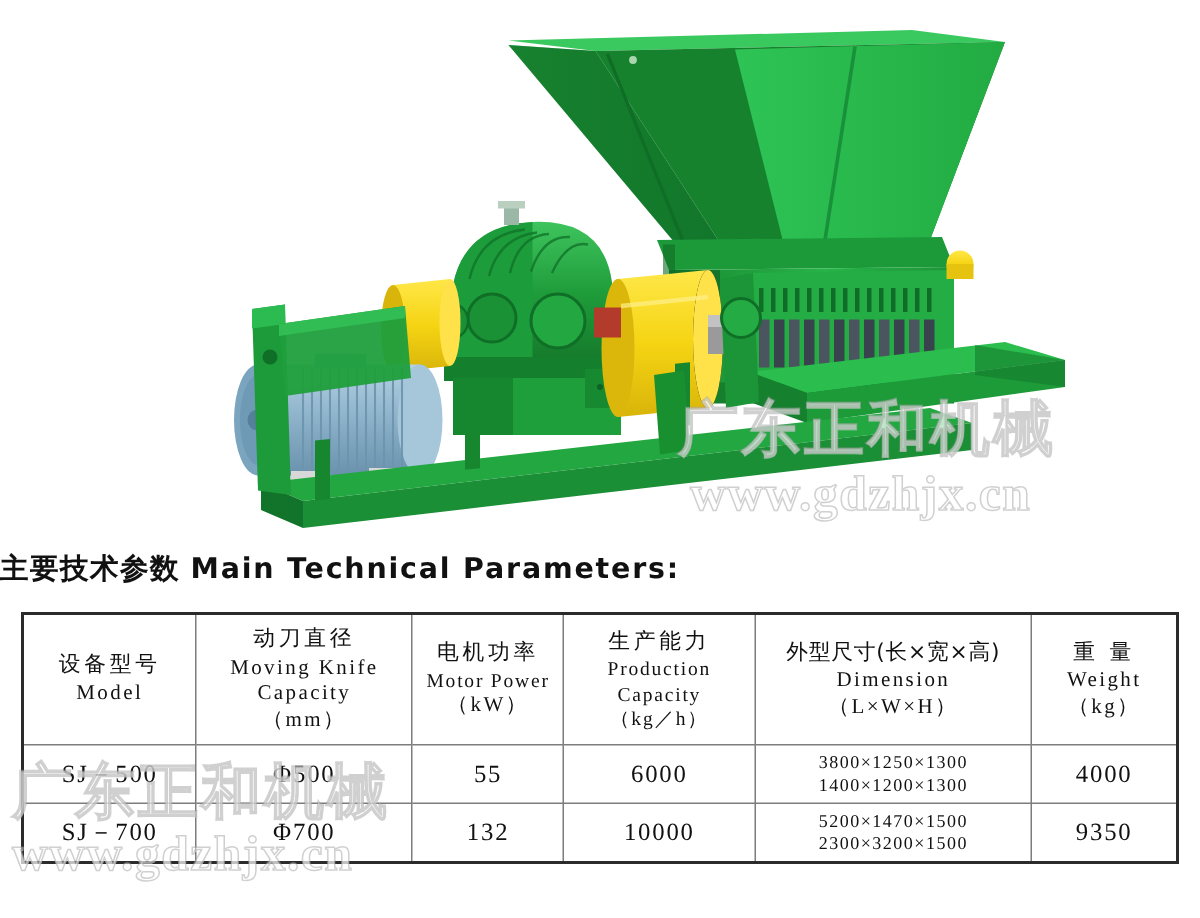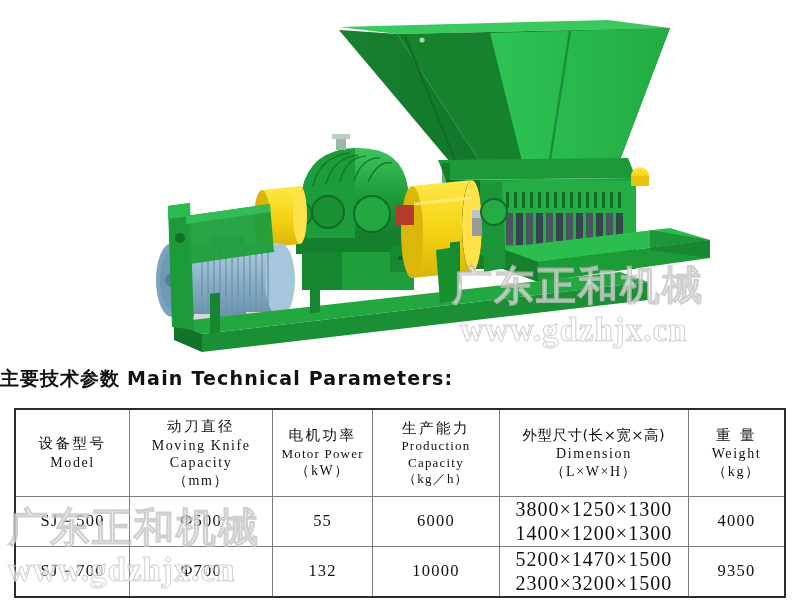--- a/index.html
+++ b/index.html
@@ -74,21 +74,21 @@
   .h-cn{
     font-family:"DejaVu Sans","Liberation Sans",sans-serif;
     font-size:14.5px;letter-spacing:2.5px;line-height:1.35;display:block;
   }
   .h-cn.tight{letter-spacing:0.5px;}
   .h-en{
     font-family:"Liberation Serif","DejaVu Serif",serif;
     font-size:14px;letter-spacing:1.6px;line-height:1.25;display:block;
   }
   .h-en.sm{font-size:13px;letter-spacing:1.2px;}
-  .dim-line{display:block;line-height:1.22;font-size:20px;letter-spacing:1px;}
+  .dim-line{display:block;line-height:1.22;font-size:12px;letter-spacing:1px;}
   .c-model{width:117px;}
   .c-knife{width:147px;}
   .c-power{width:100px;}
   .c-cap{width:128px;}
   .c-dim{width:188px;}
   .c-weight{width:96px;margin-left:16px;}
 </style>
 </head>
 <body>
 

